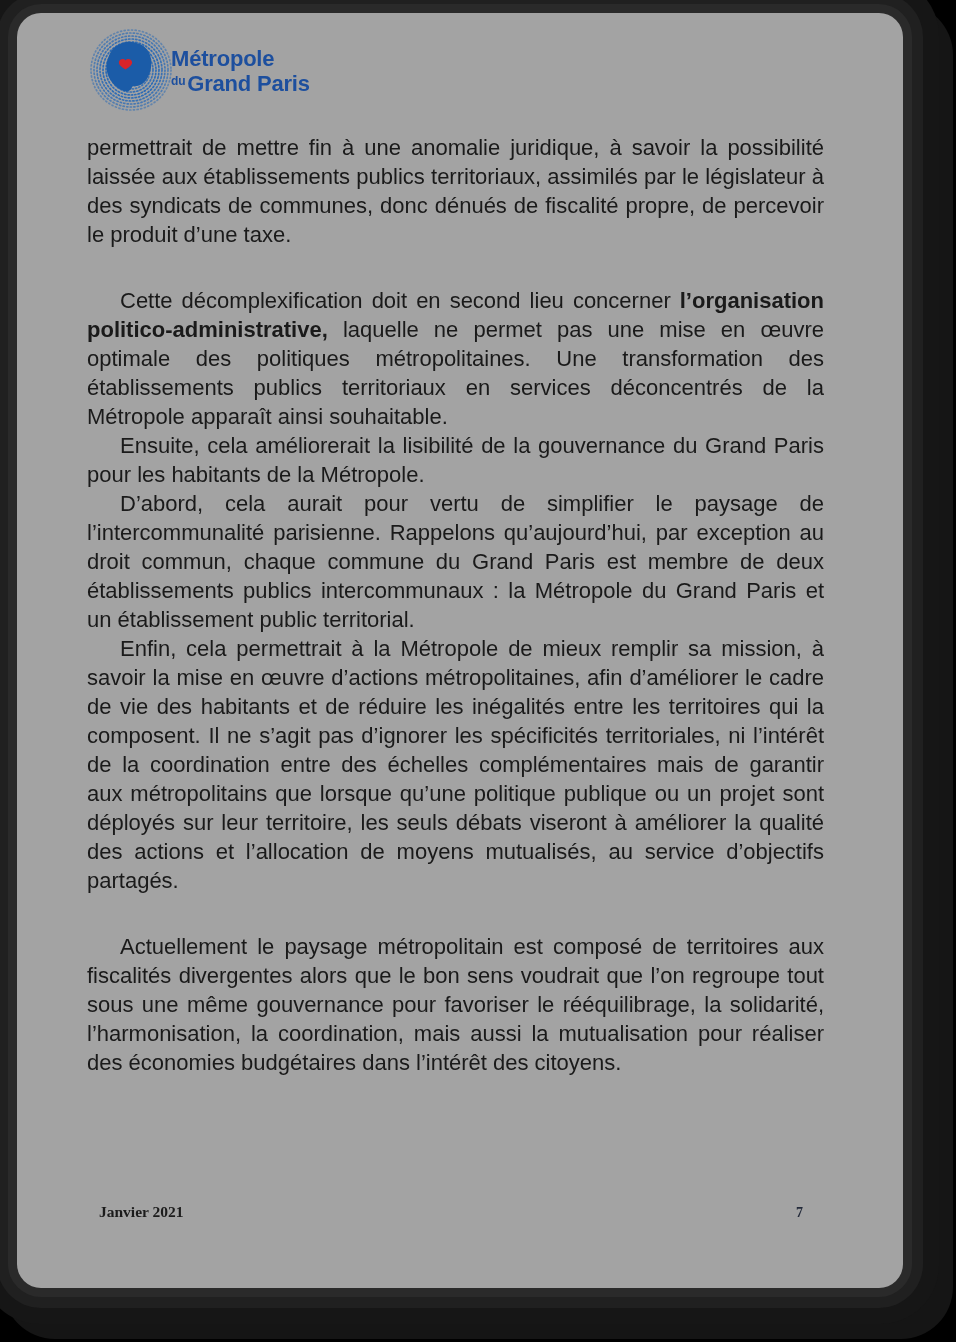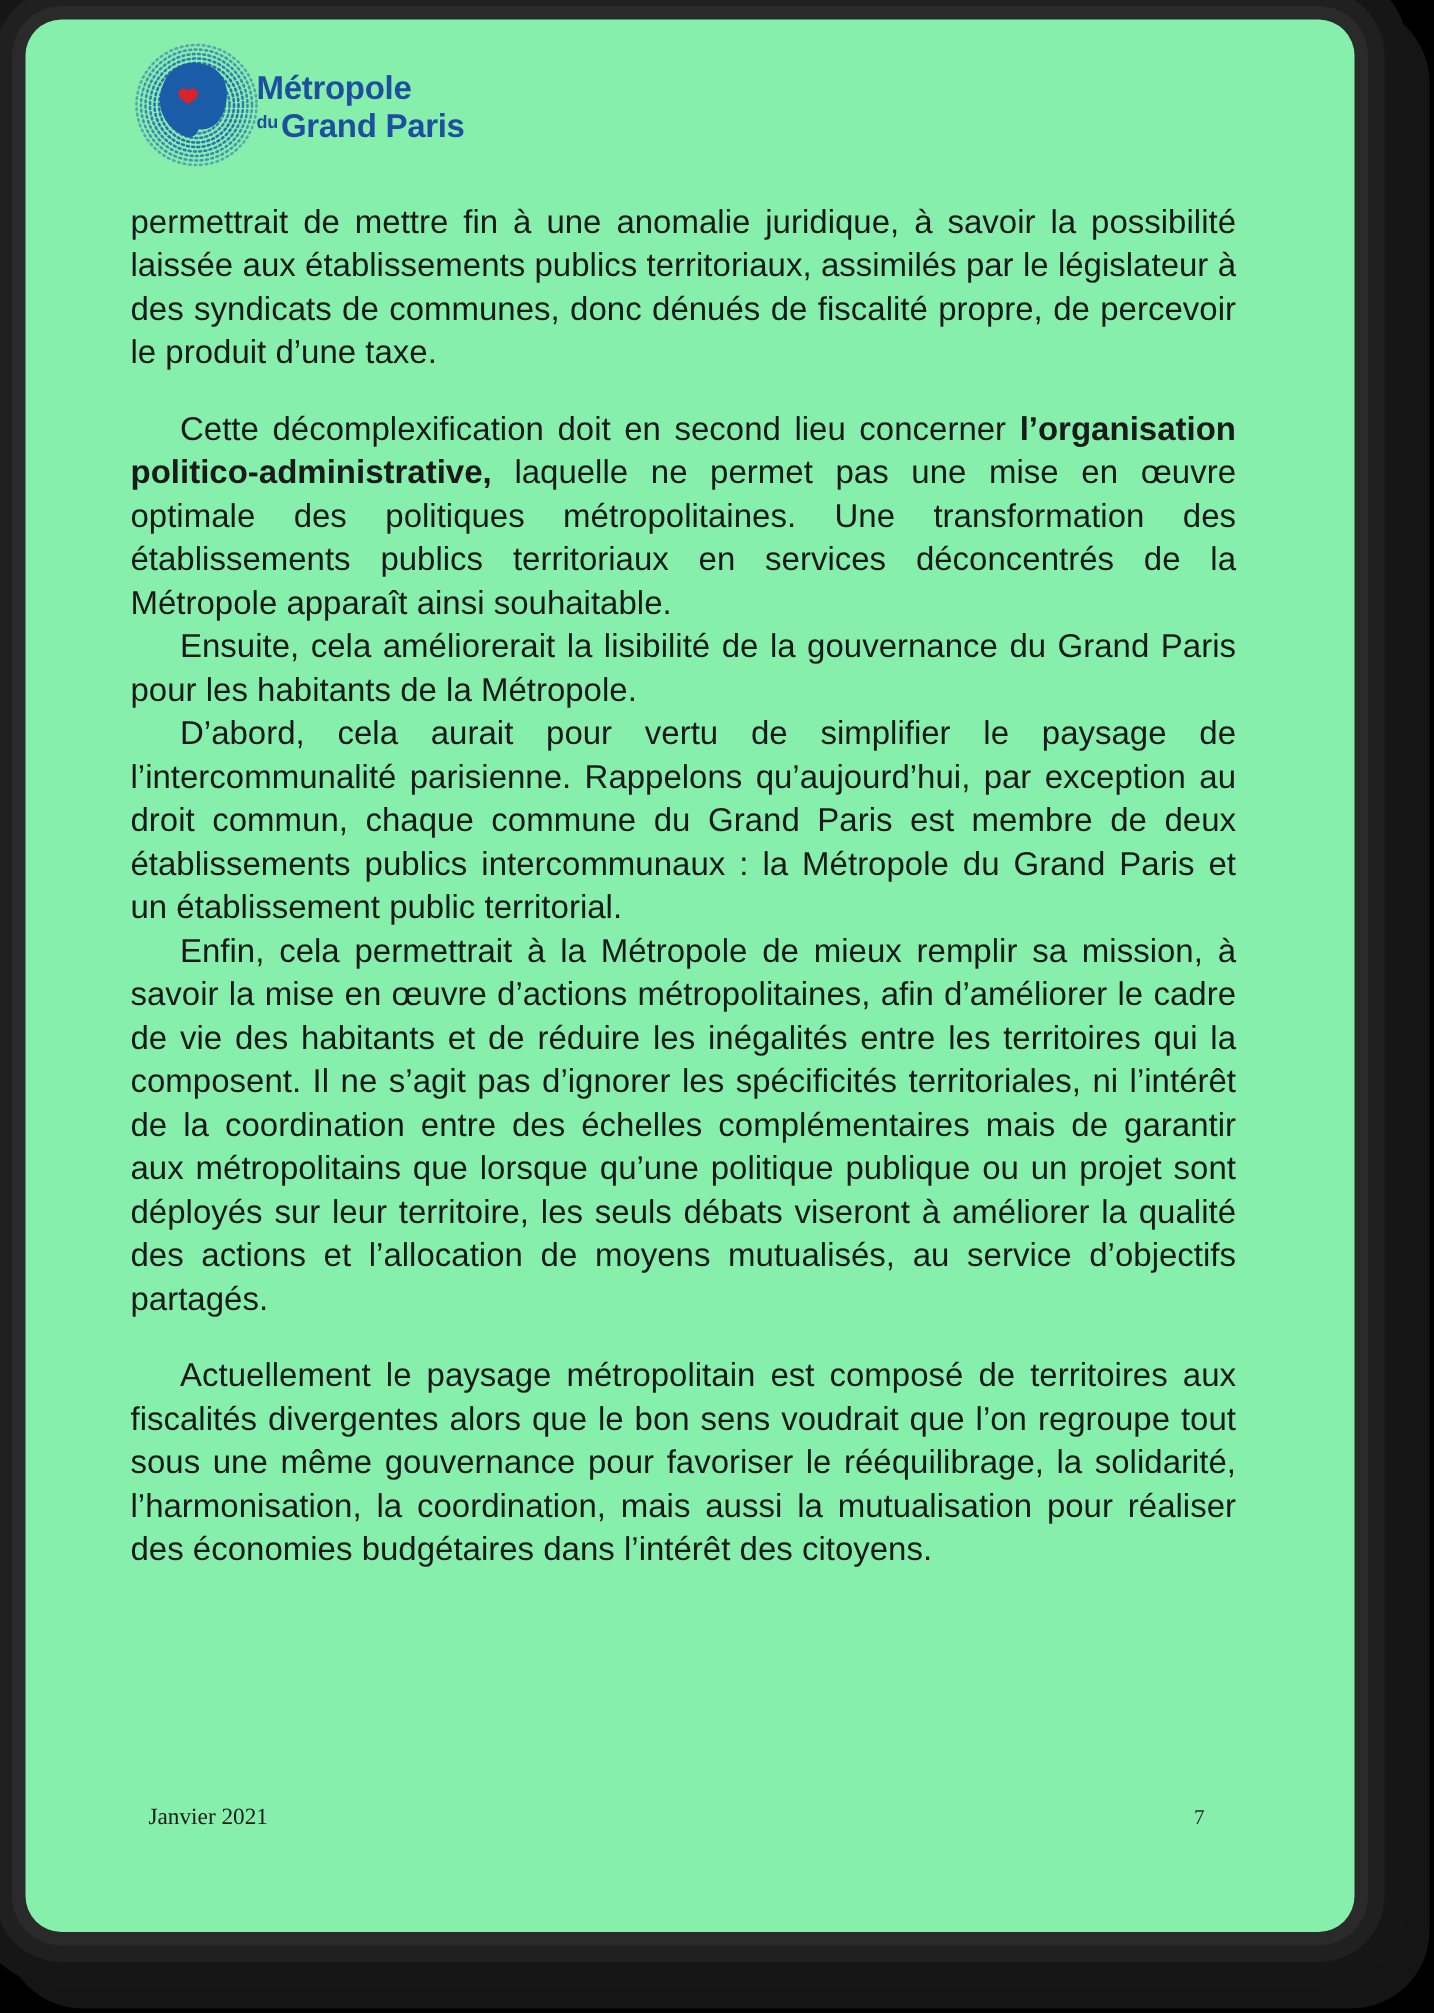--- a/index.html
+++ b/index.html
@@ -11,21 +11,21 @@
   }
   .frame-inner {
     position: absolute; inset: 3px;
     border-radius: 52px;
     background: #151515;
   }
   .page {
     position: absolute;
     left: 17px; top: 13px;
     width: 886px; height: 1275px;
-    background: #86efac;
+    background: #a3a3a3;
     border-radius: 24px;
     box-shadow: 0 0 0 9px #2a2a2a, 0 0 0 20px #202020, 0 0 0 36px #161616;
   }
   
   .logo {
     position: absolute;
     left: 72px; top: 15px;
     display: flex;
     align-items: center;
   }
@@ -47,31 +47,31 @@
   .content {
     position: absolute;
     left: 70px; top: 120px;
     width: 737px;
     font-size: 22px;
     line-height: 29px;
     color: #1a1a1a;
   }
   .content p { margin: 0; text-align: justify; }
   .content p.indent { text-indent: 33px; }
-  .content p.gap { margin-top: 22px; }
+  .content p.gap { margin-top: 37px; }
   .content .bold { font-weight: bold; }
   
   .footer {
     position: absolute;
     left: 82px; right: 100px; top: 1190px;
     display: flex;
     justify-content: space-between;
     align-items: baseline;
     font-family: "Liberation Serif", serif;
-    font-weight: normal;
+    font-weight: bold;
     font-size: 15.5px;
     color: #1c1c1c;
   }
   .footer .page-num { font-size: 14px; color: #232a3a; }
 </style>
 </head>
 <body>
 
 <div class="frame-inner"></div>
 

